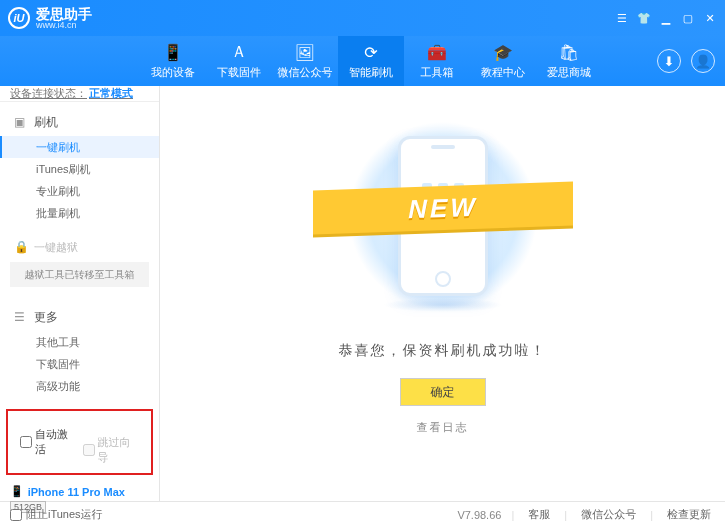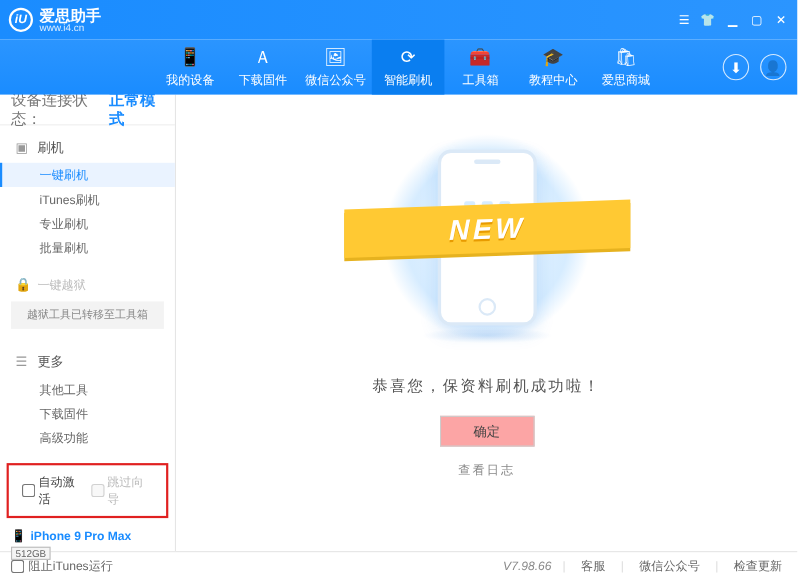--- a/index.html
+++ b/index.html
@@ -14,54 +14,54 @@
     .titlebar .win-icon { width: 14px; height: 14px; display: inline-flex; align-items: center; justify-content: center; cursor: pointer; font-size: 11px; }
     .navbar { height: 50px; background: linear-gradient(to bottom, #2b95ff, #1a8cff); display: flex; align-items: center; padding-left: 140px; color: #fff; font-size: 12px; position: relative; }
     .nav-item { width: 66px; height: 50px; display: flex; flex-direction: column; align-items: center; justify-content: center; gap: 3px; cursor: pointer; }
     .nav-item.active { background: #0a7ef0; }
     .nav-item .nav-icon { width: 20px; height: 20px; display: flex; align-items: center; justify-content: center; font-size: 16px; }
     .nav-item .nav-label { font-size: 11px; }
     .nav-right { position: absolute; right: 10px; top: 0; height: 50px; display: flex; align-items: center; gap: 10px; }
     .nav-right .circ-btn { width: 24px; height: 24px; border: 1.5px solid rgba(255,255,255,.8); border-radius: 50%; display: flex; align-items: center; justify-content: center; cursor: pointer; font-size: 13px; }
     .body-wrap { display: flex; height: calc(527px - 36px - 50px - 26px); }
     .sidebar { width: 160px; border-right: 1px solid #e5e5e5; display: flex; flex-direction: column; background: #fff; }
-    .status-line { height: 28px; padding: 0 10px; display: flex; align-items: center; color: #777; font-size: 14px; border-bottom: 1px solid #eee; }
+    .status-line { height: 28px; padding: 0 10px; display: flex; align-items: center; color: #777; font-size: 11px; border-bottom: 1px solid #eee; text-decoration: underline; }
     .status-line .mode { color: #1a8cff; font-weight: bold; margin-left: 2px; }
     .side-section { padding: 6px 0; }
     .side-head { height: 28px; display: flex; align-items: center; gap: 6px; padding-left: 14px; color: #555; font-size: 12px; }
     .side-head .h-icon { width: 14px; color: #999; font-size: 12px; }
     .side-item { height: 22px; display: flex; align-items: center; padding-left: 36px; color: #666; font-size: 11px; cursor: pointer; }
     .side-item.active { background: #eaf3ff; color: #1a8cff; border-left: 2px solid #1a8cff; padding-left: 34px; }
     .side-item.locked-head { color: #bbb; padding-left: 14px; gap: 6px; }
     .side-note-box { margin: 4px 10px; background: #f3f3f3; color: #888; font-size: 10px; padding: 6px; text-align: center; line-height: 1.3; }
     .sidebar .filler { flex: 1; }
     .checkbox-row { margin: 6px; padding: 8px 12px; border: 1px dashed transparent; display: flex; gap: 6px; align-items: center; font-size: 11px; color: #444; border: 2px solid #e02020; }
     .checkbox-row label { display: flex; align-items: center; gap: 3px; cursor: pointer; }
-    .checkbox-row label.disabled { color: #bbb; }
+    .checkbox-row label.disabled { color: #bbb; margin-top: 16px; }
     .device-block { padding: 4px 10px 8px; }
     .device-line1 { display: flex; align-items: center; gap: 4px; color: #1a8cff; font-size: 11px; font-weight: bold; }
     .device-cap { display: inline-block; border: 1px solid #bbb; font-size: 9px; padding: 0 3px; color: #666; margin-top: 3px; background: #f5f5f5; }
     .device-type { color: #aaa; font-size: 10px; margin-top: 2px; }
     .main { flex: 1; position: relative; display: flex; flex-direction: column; align-items: center; justify-content: flex-start; padding-top: 30px; }
     .hero { width: 200px; height: 200px; position: relative; display: flex; align-items: center; justify-content: center; }
     .hero .halo { position: absolute; width: 190px; height: 190px; border-radius: 50%; background: radial-gradient(circle, #e8f4ff 0%, #d6ecff 55%, rgba(255,255,255,0) 70%); }
     .hero .phone { position: relative; width: 90px; height: 160px; background: #fff; border: 3px solid #dbe9f7; border-radius: 12px; box-shadow: 0 6px 16px rgba(30,120,220,.15); }
     .hero .phone::before { content: ""; position: absolute; top: 6px; left: 50%; transform: translateX(-50%); width: 24px; height: 4px; background: #dbe9f7; border-radius: 3px; }
     .hero .phone::after { content: ""; position: absolute; bottom: 6px; left: 50%; transform: translateX(-50%); width: 12px; height: 12px; border: 2px solid #dbe9f7; border-radius: 50%; }
     .hero .phone .dots { position: absolute; top: 44px; left: 50%; transform: translateX(-50%); display: grid; grid-template-columns: repeat(3, 10px); gap: 6px; }
     .hero .phone .dots span { width: 10px; height: 10px; background: #d6ecff; border-radius: 2px; }
     .hero .ribbon { position: absolute; top: 70px; left: -30px; right: -30px; height: 44px; background: #ffc933; transform: skewY(-2deg); display: flex; align-items: center; justify-content: center; color: #fff; font-size: 26px; font-weight: 900; letter-spacing: 3px; font-style: italic; text-shadow: 0 2px 0 #e89b00; box-shadow: 0 3px 0 #e6b21f; }
     .hero .arc { position: absolute; left: 50%; transform: translateX(-50%); bottom: 4px; width: 120px; height: 14px; background: radial-gradient(ellipse at center, rgba(30,120,220,.18), rgba(255,255,255,0) 70%); border-radius: 50%; }
     .success-text { margin-top: 26px; font-size: 14px; color: #555; letter-spacing: 2px; }
-    .ok-btn { margin-top: 18px; min-width: 86px; height: 28px; border: 1px solid #ccc; background: #fca5a5; font-size: 12px; color: #444; cursor: pointer; }
+    .ok-btn { margin-top: 18px; min-width: 86px; height: 28px; border: 1px solid #ccc; background: #fde047; font-size: 12px; color: #444; cursor: pointer; }
     .view-log { margin-top: 14px; font-size: 11px; color: #888; letter-spacing: 2px; cursor: pointer; }
     .footer { height: 26px; border-top: 1px solid #e5e5e5; display: flex; align-items: center; padding: 0 10px; font-size: 11px; color: #666; gap: 10px; }
     .footer .foot-left { display: flex; align-items: center; gap: 4px; }
     .footer .spacer { flex: 1; }
-    .footer .ver { color: #888; font-style: italic; }
+    .footer .ver { color: #888; }
     .footer .foot-link { cursor: pointer; padding: 0 4px; }
     .footer .sep { color: #ddd; }
     input[type=checkbox] { width: 12px; height: 12px; }
   </style>
 </head>
 <body>
 
 <div class="titlebar">
   <div class="logo-wrap">
     <div class="logo-circle">iU</div>
@@ -160,21 +160,21 @@
       </label>
       <label class="disabled">
         <input type="checkbox" disabled="" style="">
         <span>跳过向导</span>
       </label>
     </div>
 
     <div class="device-block">
       <div class="device-line1">
         <span>📱</span>
-        <span>iPhone 9 Pro Max</span>
+        <span>iPhone 11 Pro Max</span>
       </div>
       <span class="device-cap">512GB</span>
     </div>
   </div>
 
   <div class="main">
     <div class="hero">
       <div class="halo"></div>
       <div class="phone">
         <div class="dots">

